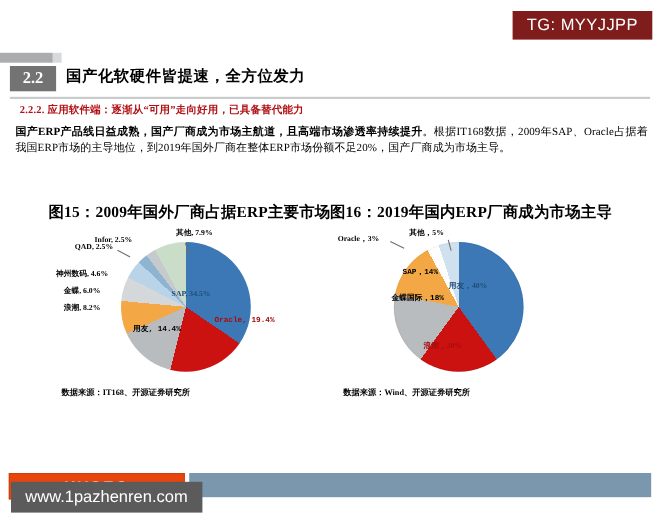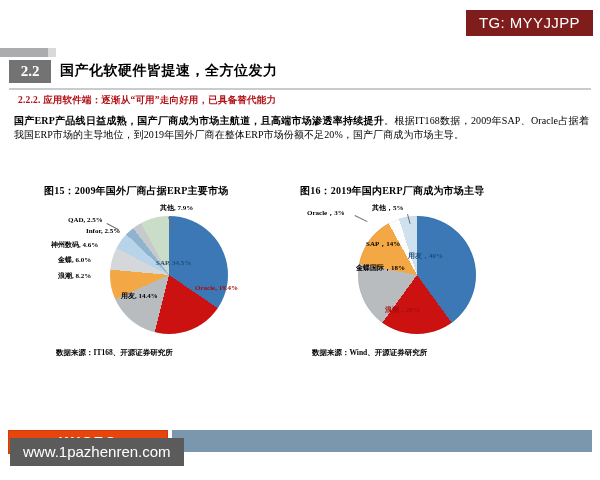--- a/index.html
+++ b/index.html
@@ -136,21 +136,21 @@
   .fig {
     position: absolute;
     top: 0;
     width: 268px;
     height: 190px;
   }
   .fig.left  { left: 44px; }
   .fig.right { left: 300px; }
 
   .fig-title {
-    font-size: 10px;
+    font-size: 14px;
     font-weight: bold;
     letter-spacing: .2px;
     margin: 0 0 2px 0;
     white-space: nowrap;
   }
   .fig-canvas {
     position: relative;
     width: 268px;
     height: 150px;
   }
@@ -167,21 +167,21 @@
     position: absolute;
     border-radius: 50%;
   }
   .pie-lbl {
     position: absolute;
     font-size: 7px;
     font-weight: bold;
     line-height: 8.5px;
     white-space: nowrap;
   }
-  .pie-lbl.two { line-height: 8px; }
+  .pie-lbl.two { line-height: 8px; font-family: Liberation Mono, monospace; }
   .leader {
     position: absolute;
     background: #6f6f6f;
     height: 1px;
     transform-origin: 0 0;
   }
 
   
   .footer {
     position: absolute;
@@ -267,21 +267,21 @@
                  #c6cacd   322.5deg 331.5deg,
                  #c9ddc9   331.5deg 360deg);"></div>
 
         <div class="leader" style="left:63px; top:23px; width:13px; transform:rotate(28deg);"></div>
         <div class="leader" style="left:125px; top:17px; width:11px; transform:rotate(70deg);"></div>
 
         <div class="pie-lbl" style="left:116px; top:4px;">其他, 7.9%</div>
 
         <div class="pie-lbl" style="left:24px; top:16px;">QAD, 2.5%</div>
 
-        <div class="pie-lbl" style="left:26px; top:27px;padding-left:16px;">Infor, 2.5%</div>
+        <div class="pie-lbl" style="left:26px; top:10px;padding-left:16px;">Infor, 2.5%</div>
 
         <div class="pie-lbl" style="left:7px; top:41px;">神州数码, 4.6%</div>
 
         <div class="pie-lbl" style="left:14px; top:56px;">金蝶, 6.0%</div>
 
         <div class="pie-lbl" style="left:14px; top:72px;">浪潮, 8.2%</div>
 
         <div class="pie-lbl two" style="left:77px; top:92px; text-align:center;">用友, 14.4%</div>
 
         <div class="pie-lbl two" style="left:114px; top:84px; color:#a70d0d;padding-left:37px;">Oracle, 19.4%</div>

